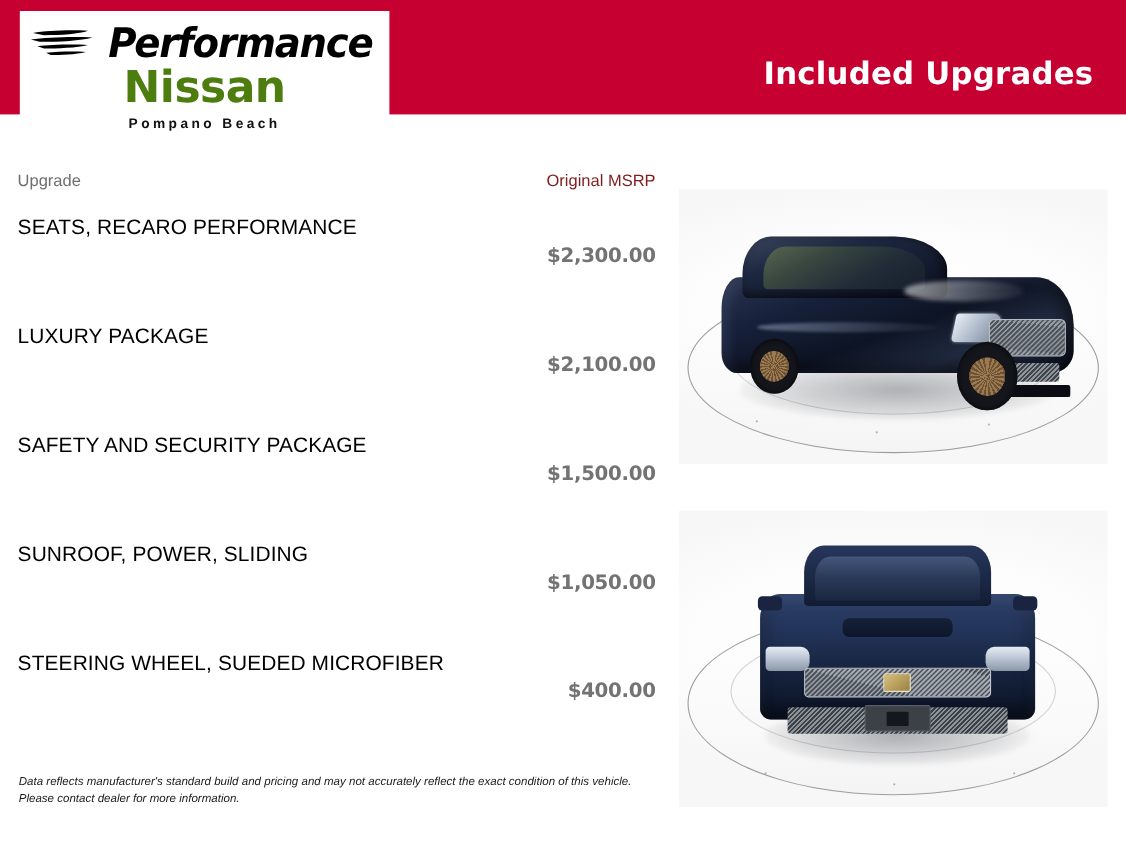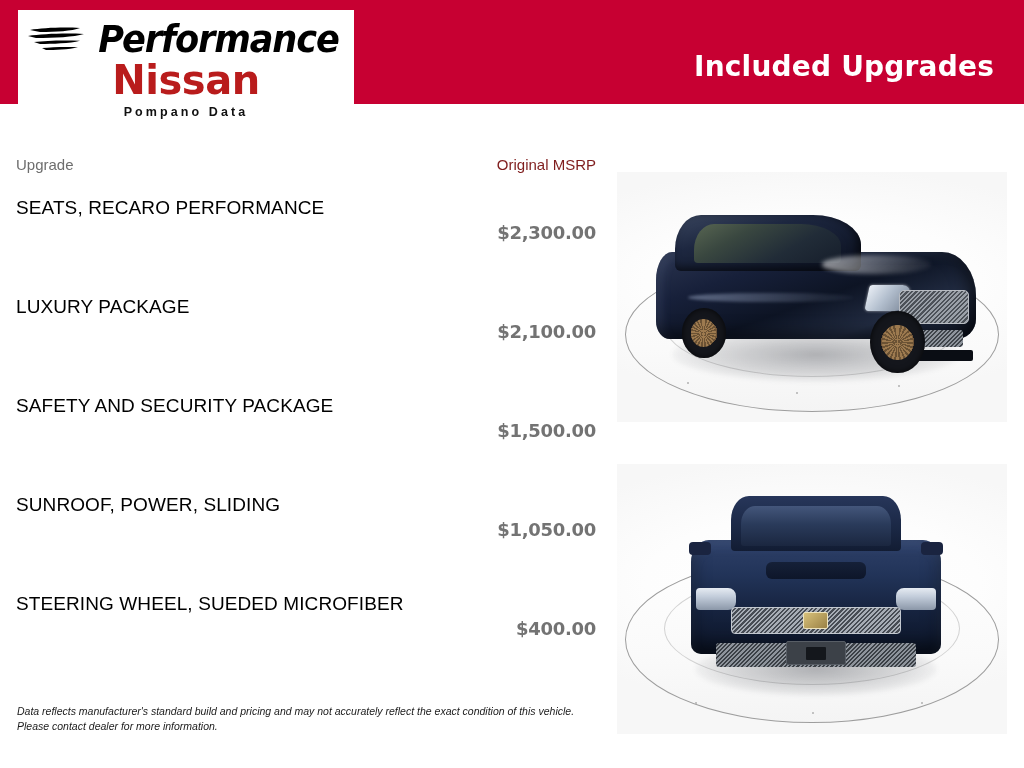--- a/index.html
+++ b/index.html
@@ -31,21 +31,21 @@
   .logo-performance {
     font-family:"DejaVu Sans", sans-serif;
     font-style:italic; font-weight:bold;
     font-size:37px; letter-spacing:-1.2px;
     color:#000; line-height:1;
     transform:scaleX(0.95);
   }
   .logo-nissan {
     font-family:"DejaVu Sans", sans-serif;
     font-weight:bold; font-size:40px;
-    color:#b91c1c; line-height:1;
+    color:#4d7c0f; line-height:1;
     letter-spacing:-0.5px;
     margin-top:-2px;
   }
   .logo-city {
     font-family:"Liberation Sans", sans-serif;
     font-weight:bold; font-size:12.5px;
     letter-spacing:3.1px; color:#111;
     margin-top:5px;
   }
   .banner-title {
@@ -270,21 +270,21 @@
       <div class="logo-line1">
         <svg class="swoosh" viewBox="0 0 62 32">
           <path d="M2 6 C14 4 34 3 52 4 C44 7 28 8 12 8 Z" fill="#000"></path>
           <path d="M0 12 C14 10 36 9 56 10 C46 13 26 14 8 14 Z" fill="#000"></path>
           <path d="M6 18 C18 16.5 36 16 52 16.8 C42 19.5 24 20 12 20 Z" fill="#000"></path>
           <path d="M14 24 C24 23 38 22.6 50 23.2 C41 25.6 26 26 18 26 Z" fill="#000"></path>
         </svg>
         <span class="logo-performance">Performance</span>
       </div>
       <div class="logo-nissan">Nissan</div>
-      <div class="logo-city">Pompano Data</div>
+      <div class="logo-city">Pompano Beach</div>
     </div>
 
     <div class="banner-title">Included Upgrades</div>
   </div>
 
   <div class="content">
 
     <div class="table-col">
 
       <div class="col-heads">

